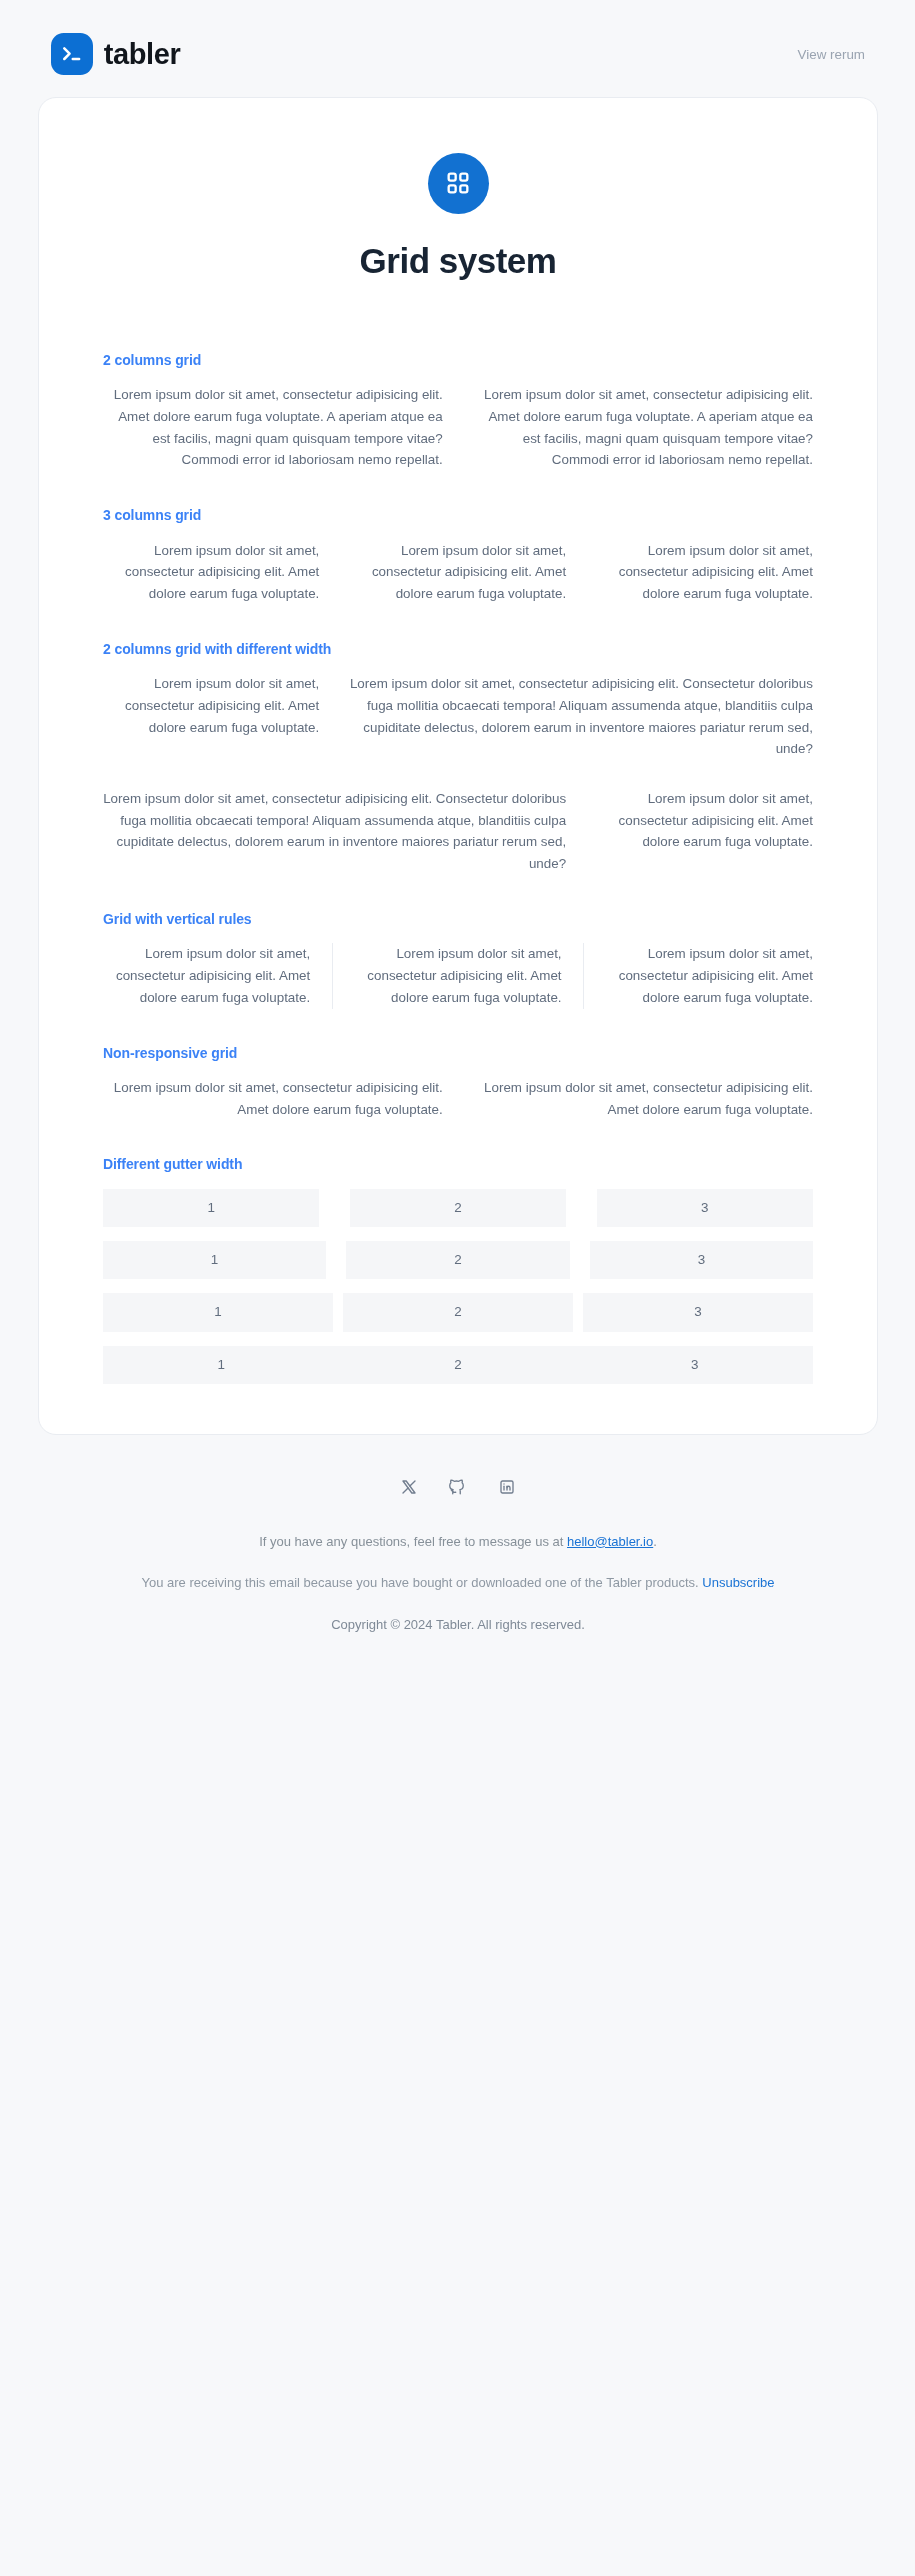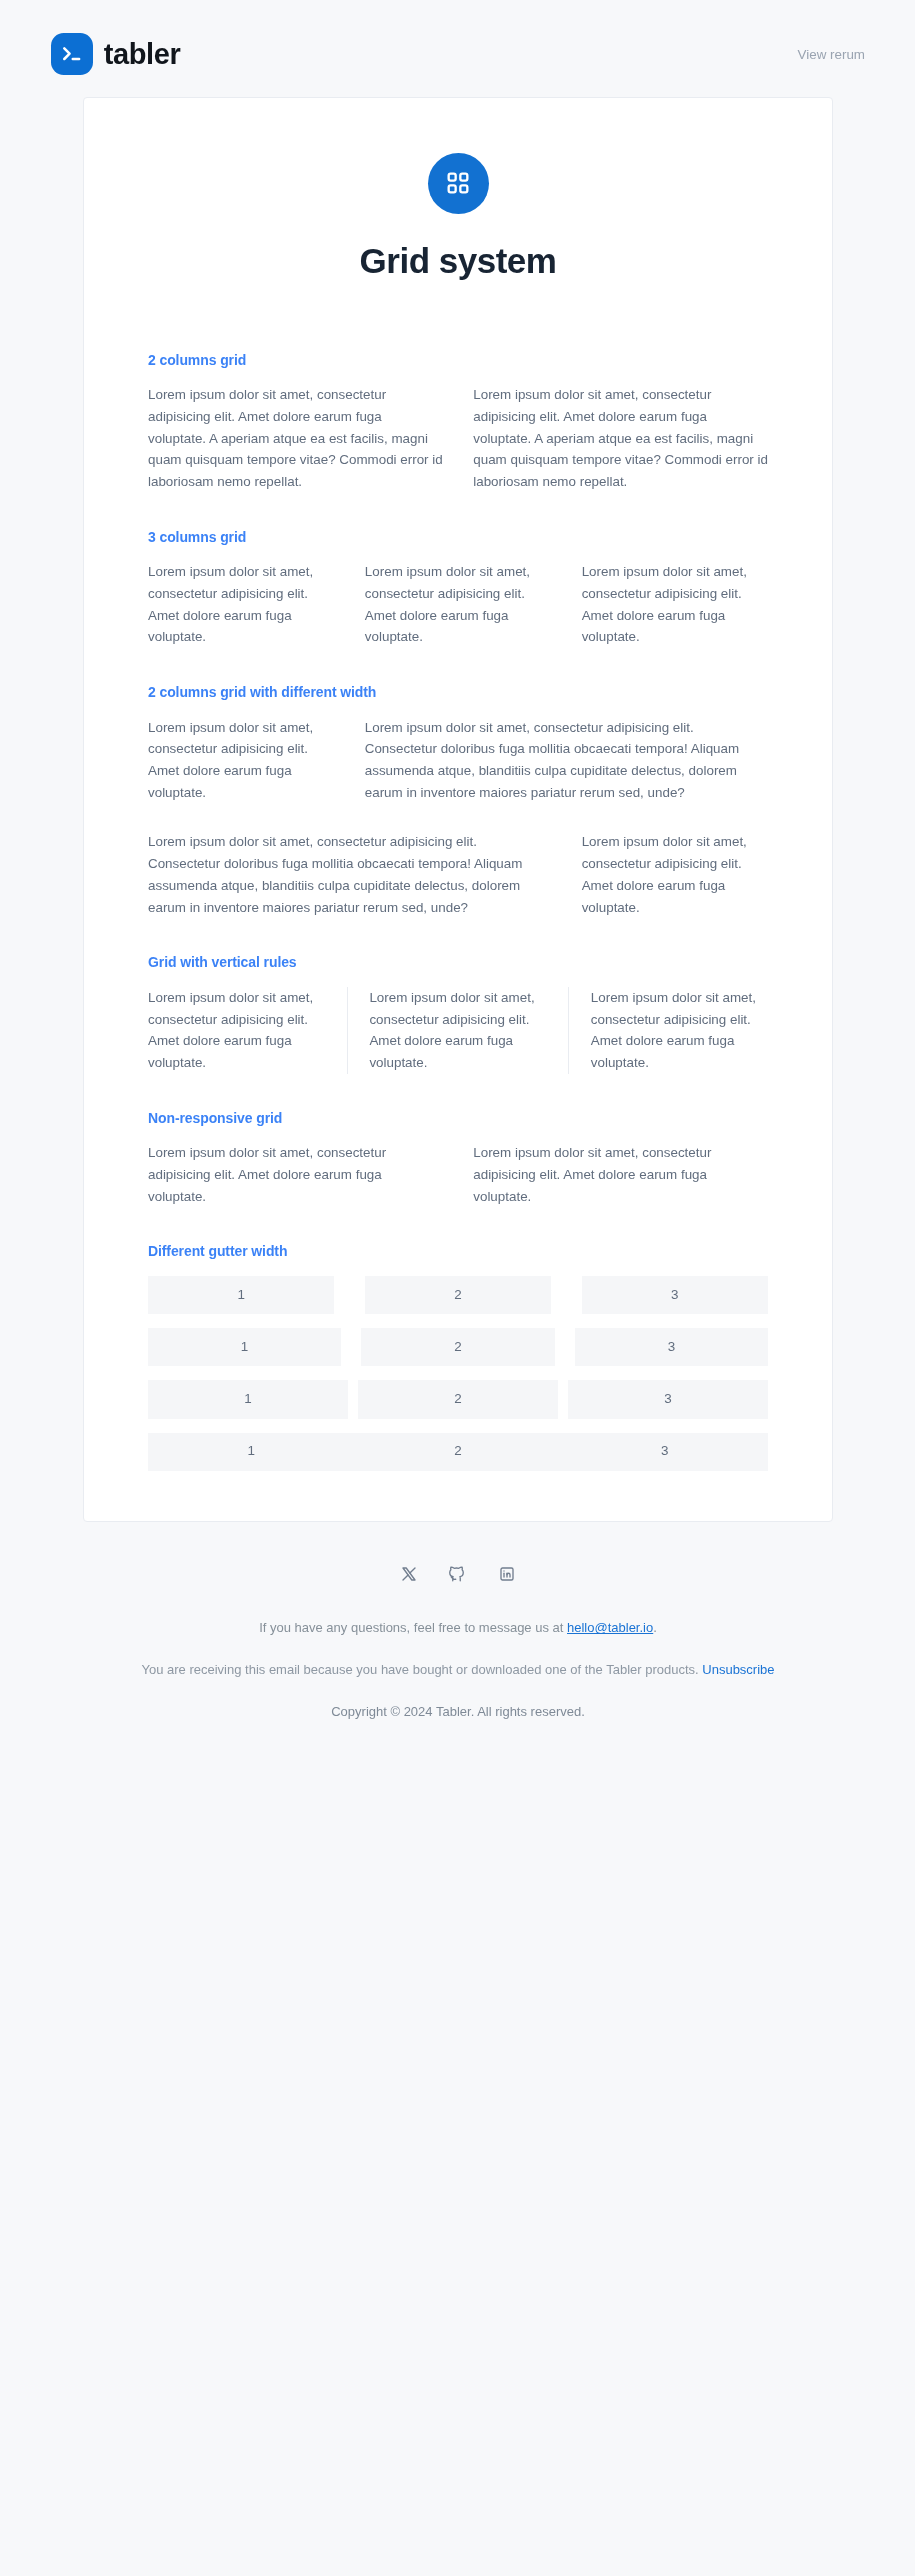--- a/index.html
+++ b/index.html
@@ -52,25 +52,25 @@
     line-height: 1;
   }
   .view-online {
     font-size: 13.4px;
     color: #9aa4b1;
     text-decoration: none;
   }
 
   
   .card {
-    width: 750px;
+    width: 840px;
     margin: 0 auto;
     background: #ffffff;
     border: 0.6px solid #e9ecf1;
-    border-radius: 4px;
+    border-radius: 18px;
     padding: 41px 64px 50px 64px;
   }
 
   .hero {
     text-align: center;
     padding-top: 14px;
   }
   .hero-icon {
     width: 61px;
     height: 61px;
@@ -102,21 +102,21 @@
     letter-spacing: -0.1px;
   }
 
   p.body-text {
     margin: 0;
     font-size: 13.4px;
     line-height: 1.62;
     color: #616d7e;
   }
 
-  .row { display: flex; }
+  .row { display: flex; text-align: right; }
   .gx-normal { gap: 30.5px; }
 
   .col { flex: 1 1 0; min-width: 0; }
 
   
   .row-diff { gap: 30.5px; }
   .col-4 { flex: 0 0 calc(33.333% - 20.4px); max-width: calc(33.333% - 20.4px); }
   .col-8 { flex: 0 0 calc(66.666% - 10.2px); max-width: calc(66.666% - 10.2px); }
 
   .row-diff-2 { gap: 30.5px; margin-top: 28px; }

